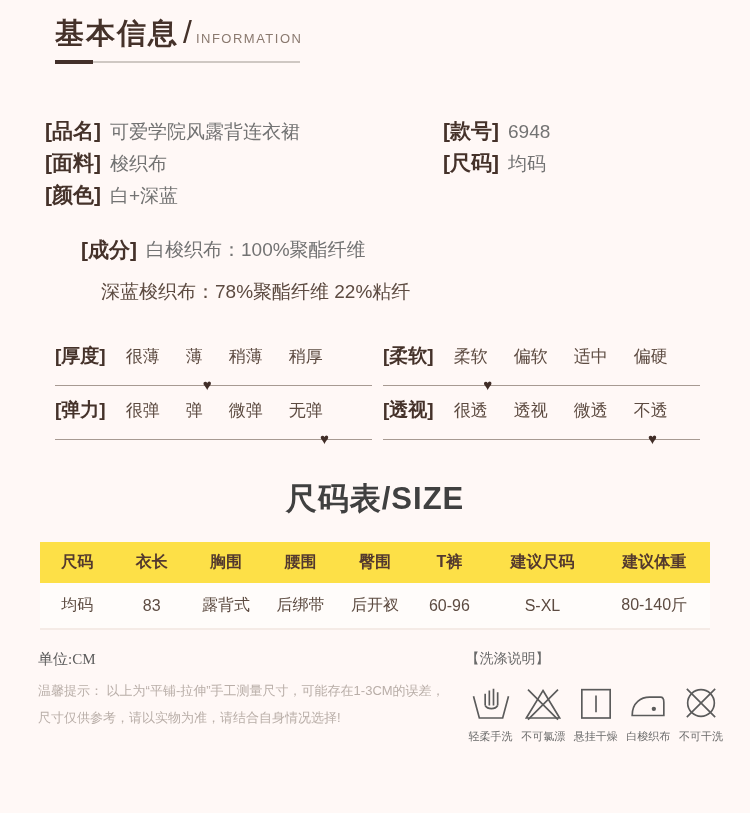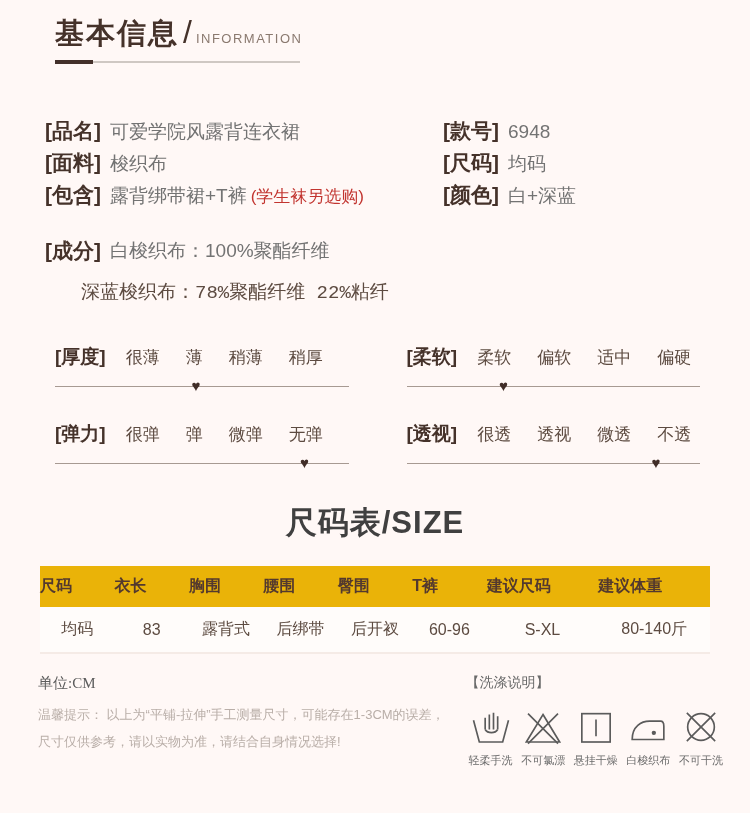--- a/index.html
+++ b/index.html
@@ -16,38 +16,38 @@
   .rule-dark { position:absolute; left:0; top:-1px; width:38px; height:4px; background:#43302a; }
 
   
   .info { margin:54px 0 0 45px; }
   .info-grid { display:grid; grid-template-columns:398px 260px; row-gap:4px; }
   .info-row { display:flex; align-items:baseline; line-height:27px; }
   .info-label { font-size:21px; font-weight:bold; color:#45322a; margin-right:9px; white-space:nowrap; }
   .info-value { font-size:19px; color:#737373; }
   .red-note { font-size:17px; color:#c23530; margin-left:4px; }
   .composition { margin-top:20px; }
-  .comp-row { display:flex; align-items:flex-start; line-height:42px; }
-  .comp-indent { margin-left:36px; font-size:19px; color:#5d4b41; line-height:42px;font-family:Liberation Mono, monospace; }
-
-  
-  .scales { margin:30px 50px 0 55px; display:grid; grid-template-columns:1fr 1fr; column-gap:58px; row-gap:34px; }
+  .comp-row { display:flex; align-items:flex-start; line-height:42px;margin-left:36px; }
+  .comp-indent { margin-left:56px; font-size:19px; color:#5d4b41; line-height:42px; }
+
+  
+  .scales { margin:30px 50px 0 55px; display:grid; grid-template-columns:1fr 1fr; column-gap:58px; row-gap:34px;gap:11px; }
   .scale-top { display:flex; align-items:baseline; }
   .scale-label { font-size:19px; font-weight:bold; color:#45322a; margin-right:20px; white-space:nowrap; }
   .scale-opts { display:flex; gap:26px; font-size:17px; color:#5d4b41; }
   .scale-line { height:1px; background:#a79a92; margin-top:16px; position:relative; }
   .heart { position:absolute; top:-9px; transform:translateX(-50%); color:#402d27; font-size:15px; line-height:18px; }
   .heart[data-pos="0"] { left:33%; }
   .heart[data-pos="1"] { left:48%; }
   .heart[data-pos="3"] { left:85%; }
 
   
   .size-title { margin-top:38px; text-align:center; font-size:31px; font-weight:bold; color:#404040; letter-spacing:1px; }
   table.size-table { margin:22px auto 0; width:670px; border-collapse:collapse; table-layout:fixed; }
-  .size-table th { background:#eab308; color:#53392e; font-size:16px; font-weight:bold; height:41px; text-align:left; }
+  .size-table th { background:#fde047; color:#53392e; font-size:16px; font-weight:bold; height:41px; text-align:center; }
   .size-table td { background:#fffcfa; color:#5d4b41; font-size:16px; height:46px; text-align:center; border-bottom:2px solid #f5ebe6; }
   .col-sm { width:11%; } .col-lg { width:16.5%; }
 
   
   .bottom { display:flex; justify-content:space-between; margin:20px 24px 0 38px; }
   .notes { width:430px; }
   .unit { font-size:15px; color:#5c5c5c;font-family:Liberation Serif, serif; }
   .tips { margin-top:8px; font-size:13px; color:#b9aea8; line-height:2.1; }
   .care { width:262px; }
   .care-title { font-size:14px; color:#6a6a6a; margin-bottom:16px; }
@@ -82,25 +82,20 @@
         <span class="info-label">[款号]</span>
         <span class="info-value">6948</span>
       </div>
       <div class="info-row">
         <span class="info-label">[面料]</span>
         <span class="info-value">梭织布</span>
       </div>
       <div class="info-row">
         <span class="info-label">[尺码]</span>
         <span class="info-value">均码</span>
-      </div>
-      <div class="info-row">
-        <span class="info-label">[包含]</span>
-        <span class="info-value">露背绑带裙+T裤</span>
-        <span class="red-note">(学生袜另选购)</span>
       </div>
       <div class="info-row">
         <span class="info-label">[颜色]</span>
         <span class="info-value">白+深蓝</span>
       </div>
     </div>
     <div class="composition">
       <div class="comp-row">
         <span class="info-label">[成分]</span>
         <span class="info-value">白梭织布：100%聚酯纤维</span>

